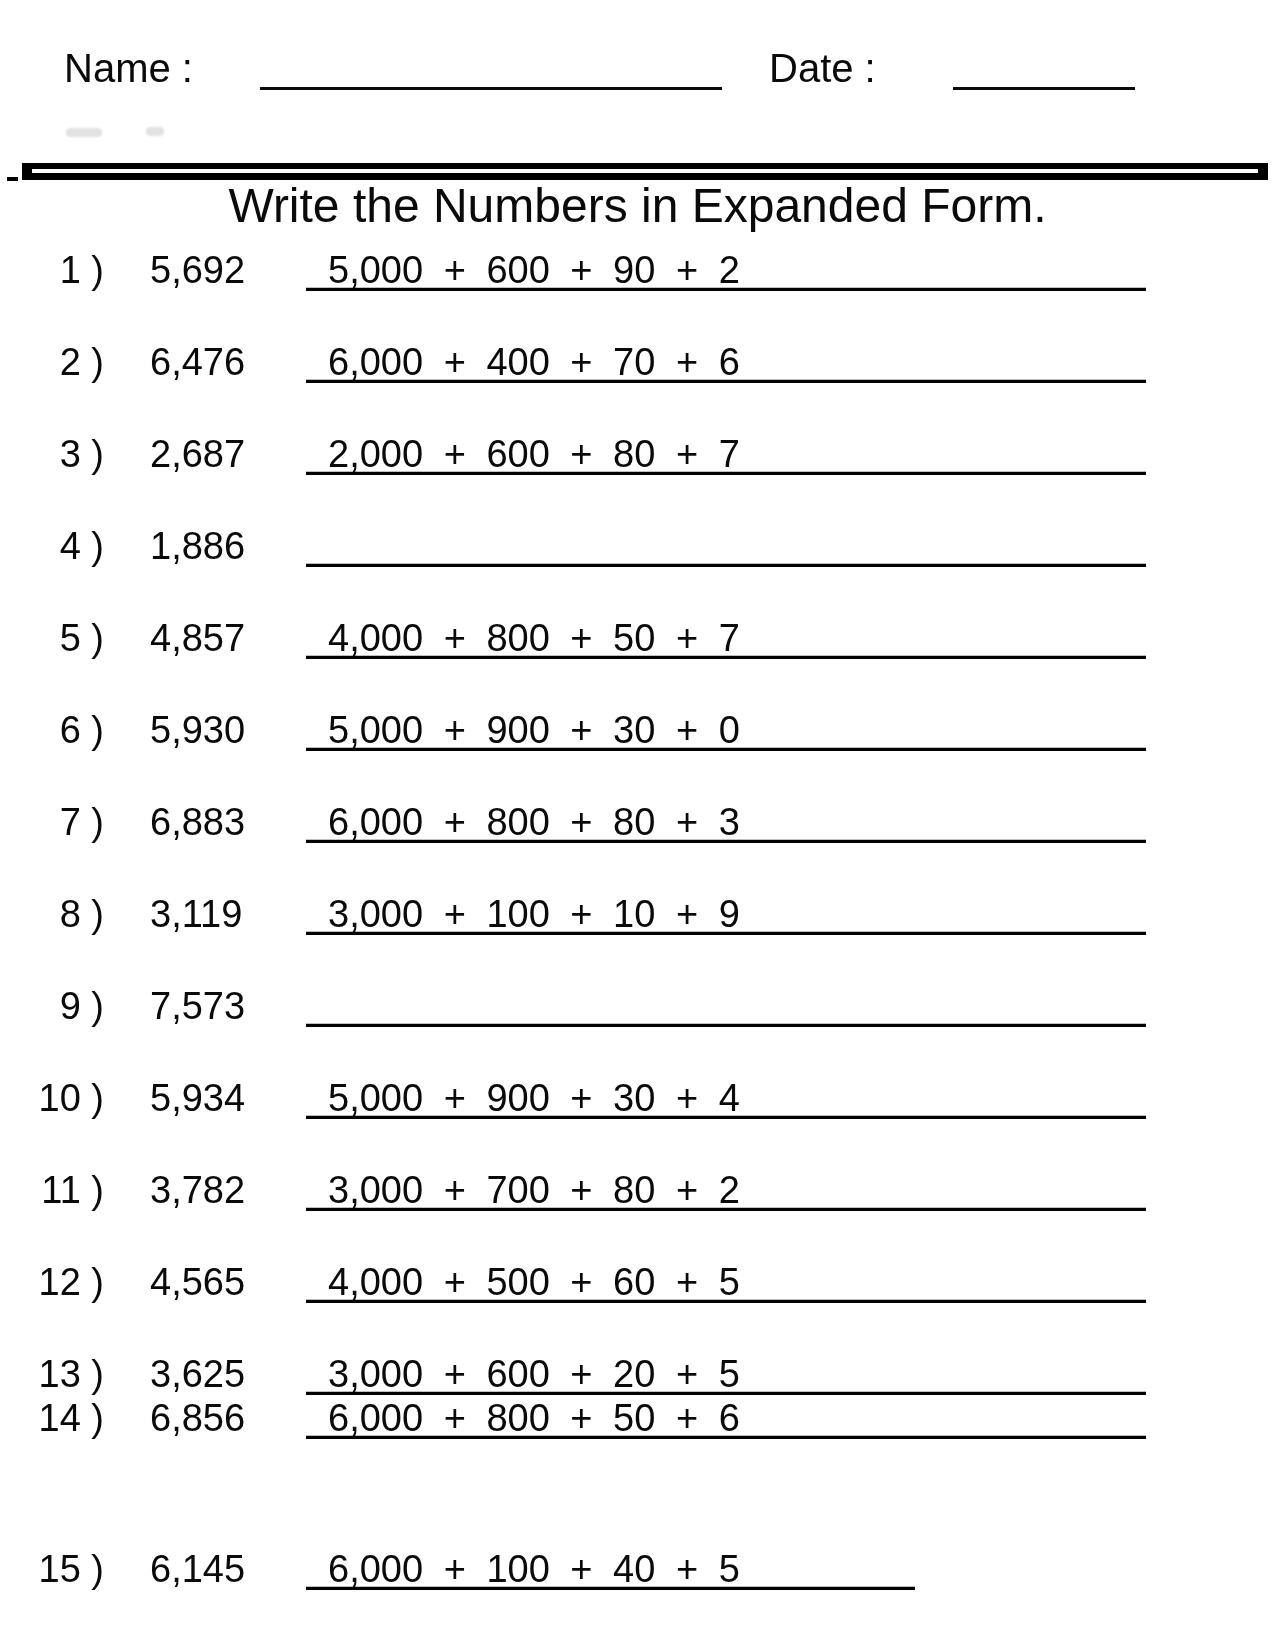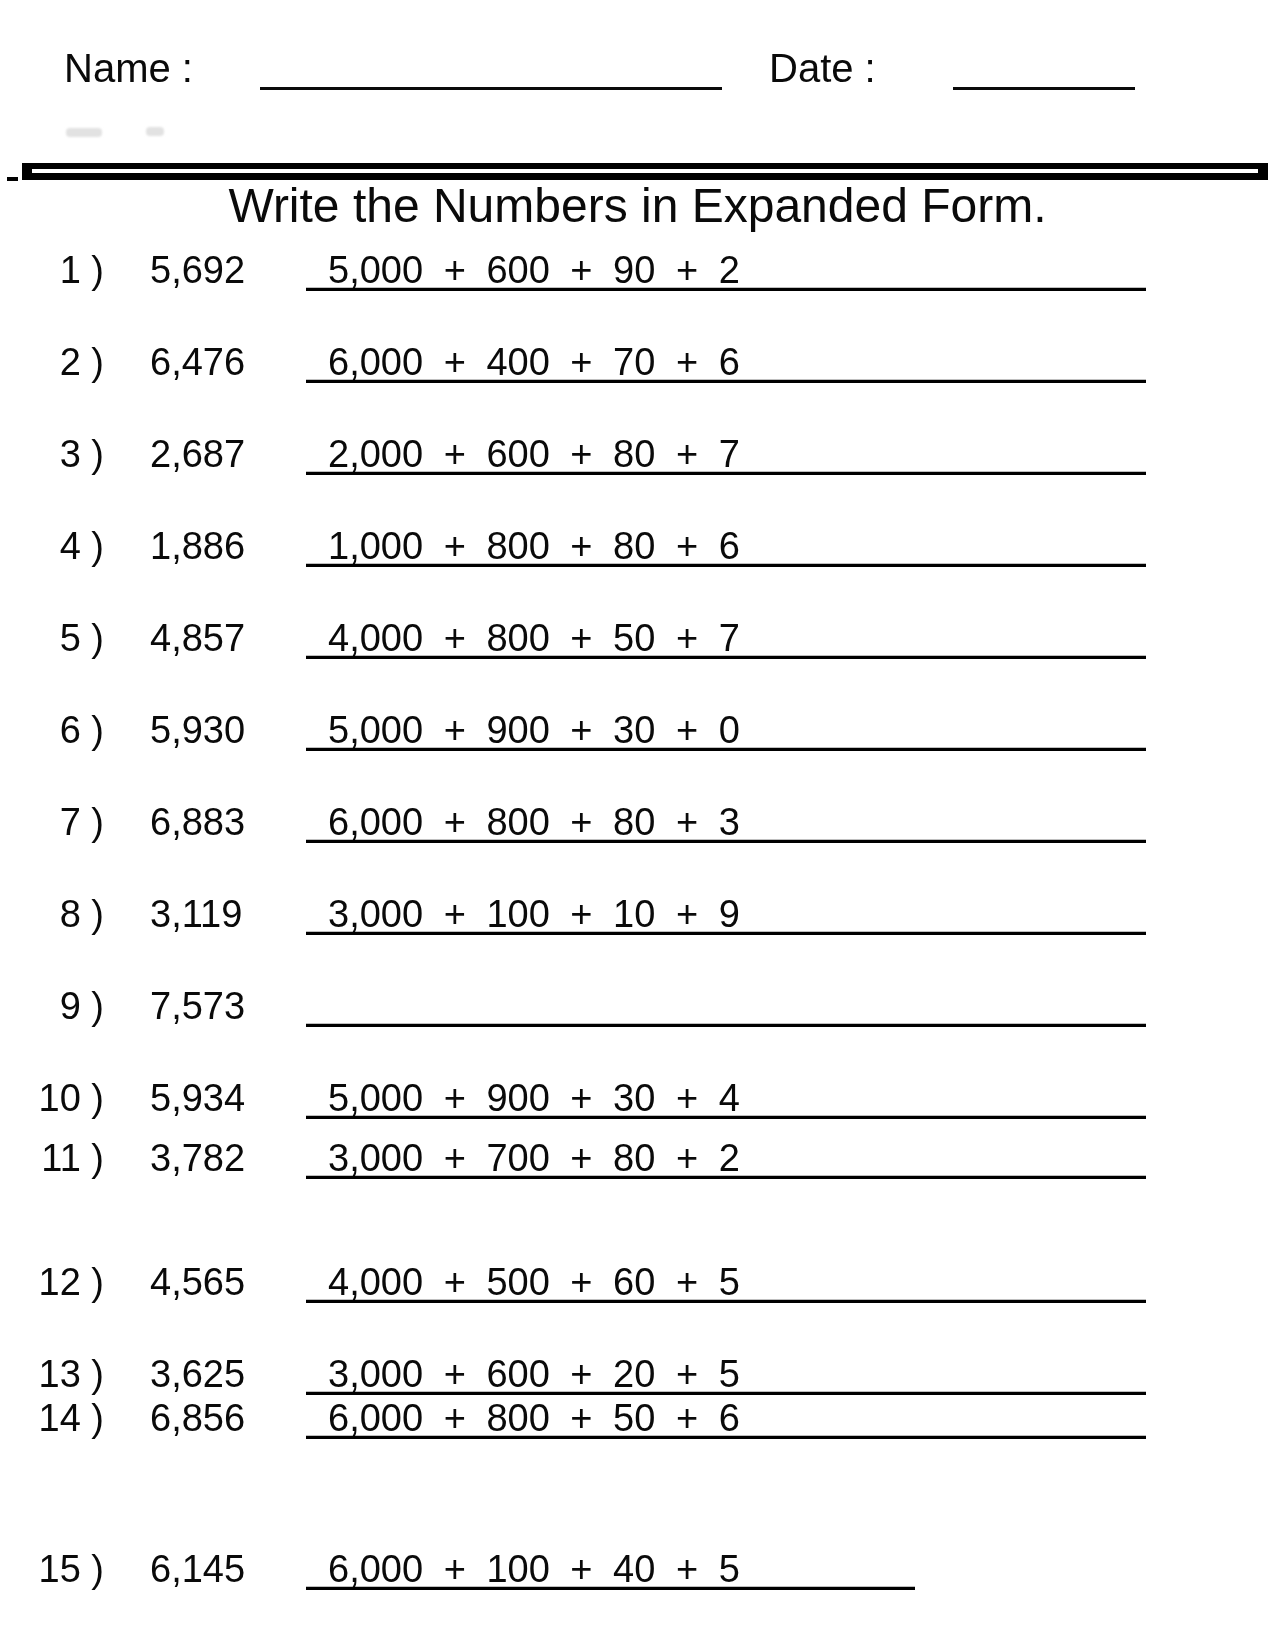--- a/index.html
+++ b/index.html
@@ -148,21 +148,20 @@
     </div>
       <div class="row" style="top: 430px;">
       <span class="pnum">3 )</span>
       <span class="pgiven">2,687</span>
       <span class="panswer">2,000 + 600 + 80 + 7</span>
       <div class="pline"></div>
     </div>
       <div class="row" style="top: 522px;">
       <span class="pnum">4 )</span>
       <span class="pgiven">1,886</span>
-      <span class="panswer">1,000 + 800 + 80 + 6</span>
       <div class="pline"></div>
     </div>
       <div class="row" style="top: 614px;">
       <span class="pnum">5 )</span>
       <span class="pgiven">4,857</span>
       <span class="panswer">4,000 + 800 + 50 + 7</span>
       <div class="pline"></div>
     </div>
       <div class="row" style="top: 706px;">
       <span class="pnum">6 )</span>
@@ -186,21 +185,21 @@
       <span class="pnum">9 )</span>
       <span class="pgiven">7,573</span>
       <div class="pline"></div>
     </div>
       <div class="row" style="top: 1074px;">
       <span class="pnum">10 )</span>
       <span class="pgiven">5,934</span>
       <span class="panswer">5,000 + 900 + 30 + 4</span>
       <div class="pline"></div>
     </div>
-      <div class="row" style="top: 1134px;">
+      <div class="row" style="top: 1166px;">
       <span class="pnum">11 )</span>
       <span class="pgiven">3,782</span>
       <span class="panswer">3,000 + 700 + 80 + 2</span>
       <div class="pline"></div>
     </div>
       <div class="row" style="top: 1258px;">
       <span class="pnum">12 )</span>
       <span class="pgiven">4,565</span>
       <span class="panswer">4,000 + 500 + 60 + 5</span>
       <div class="pline"></div>

